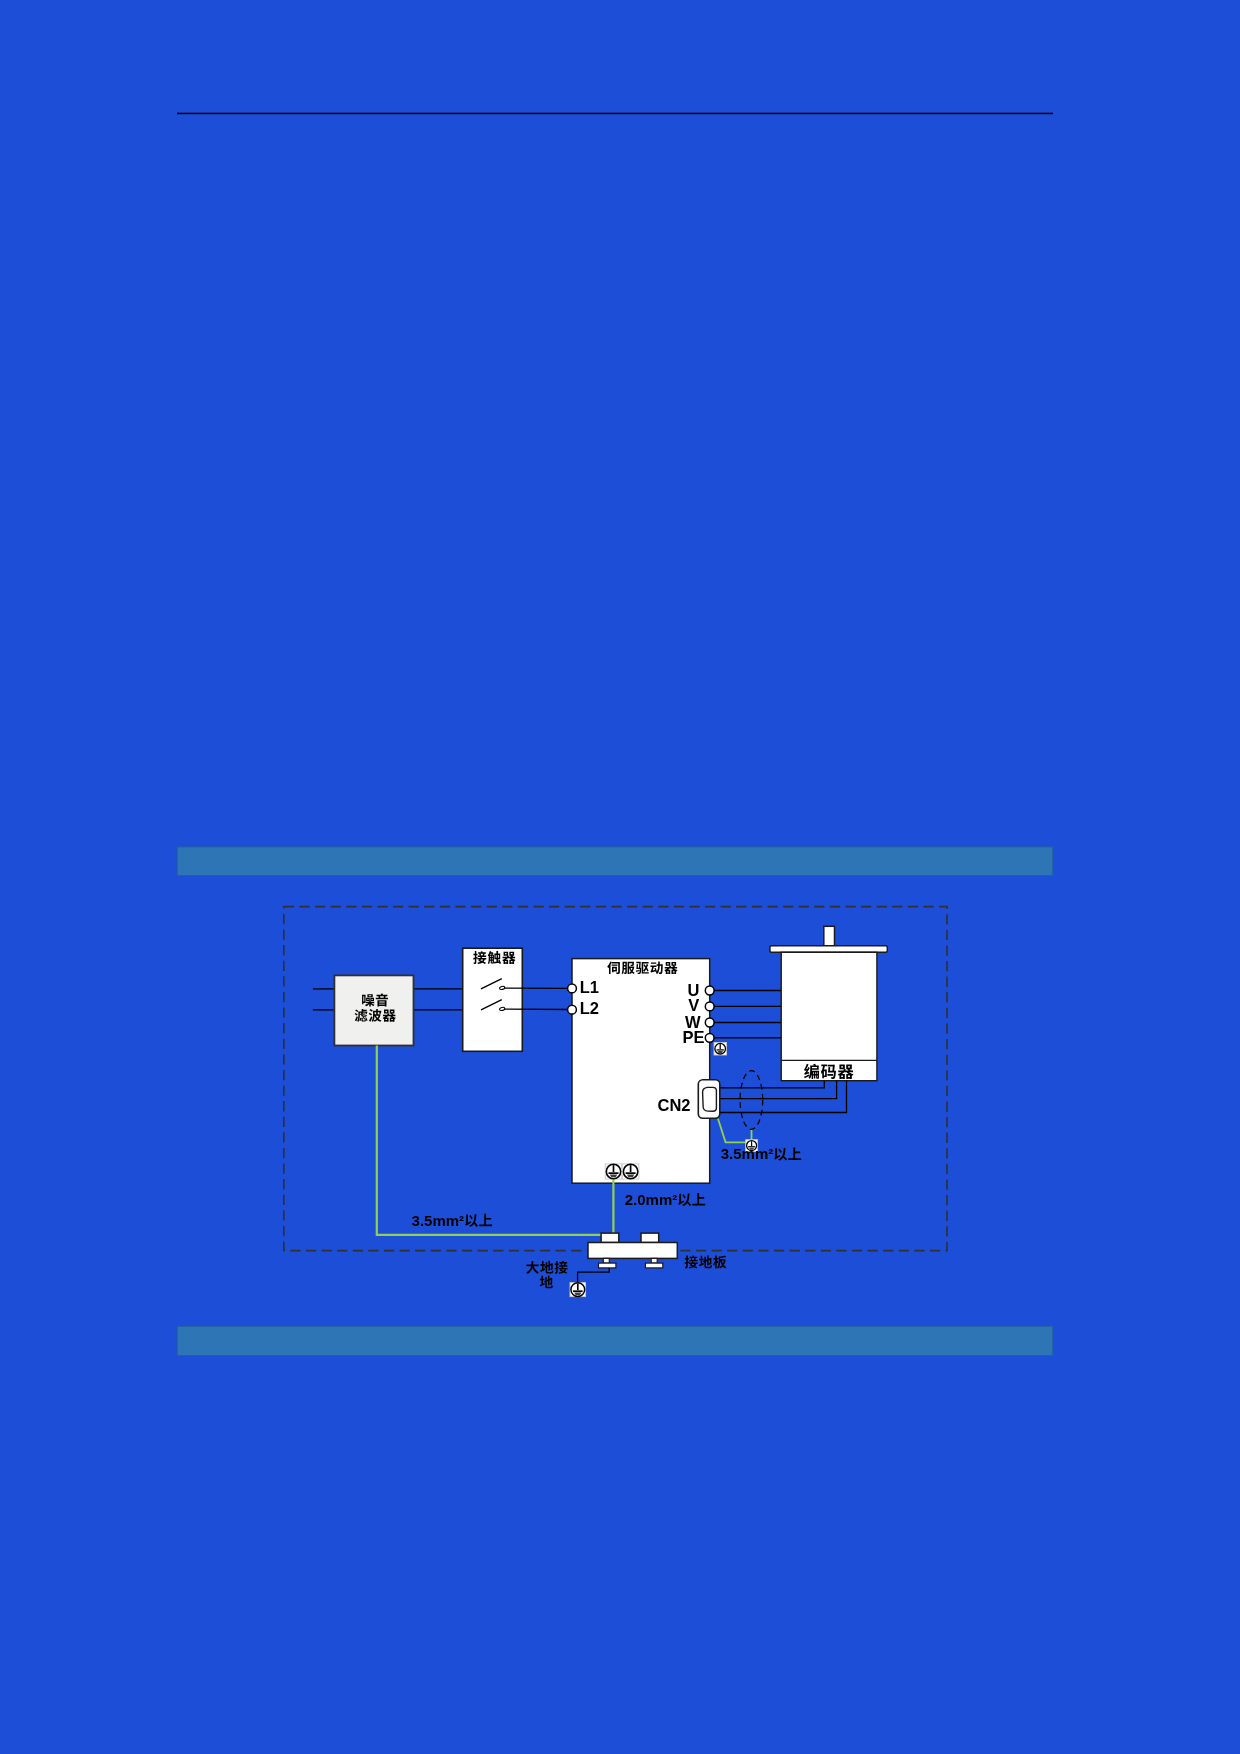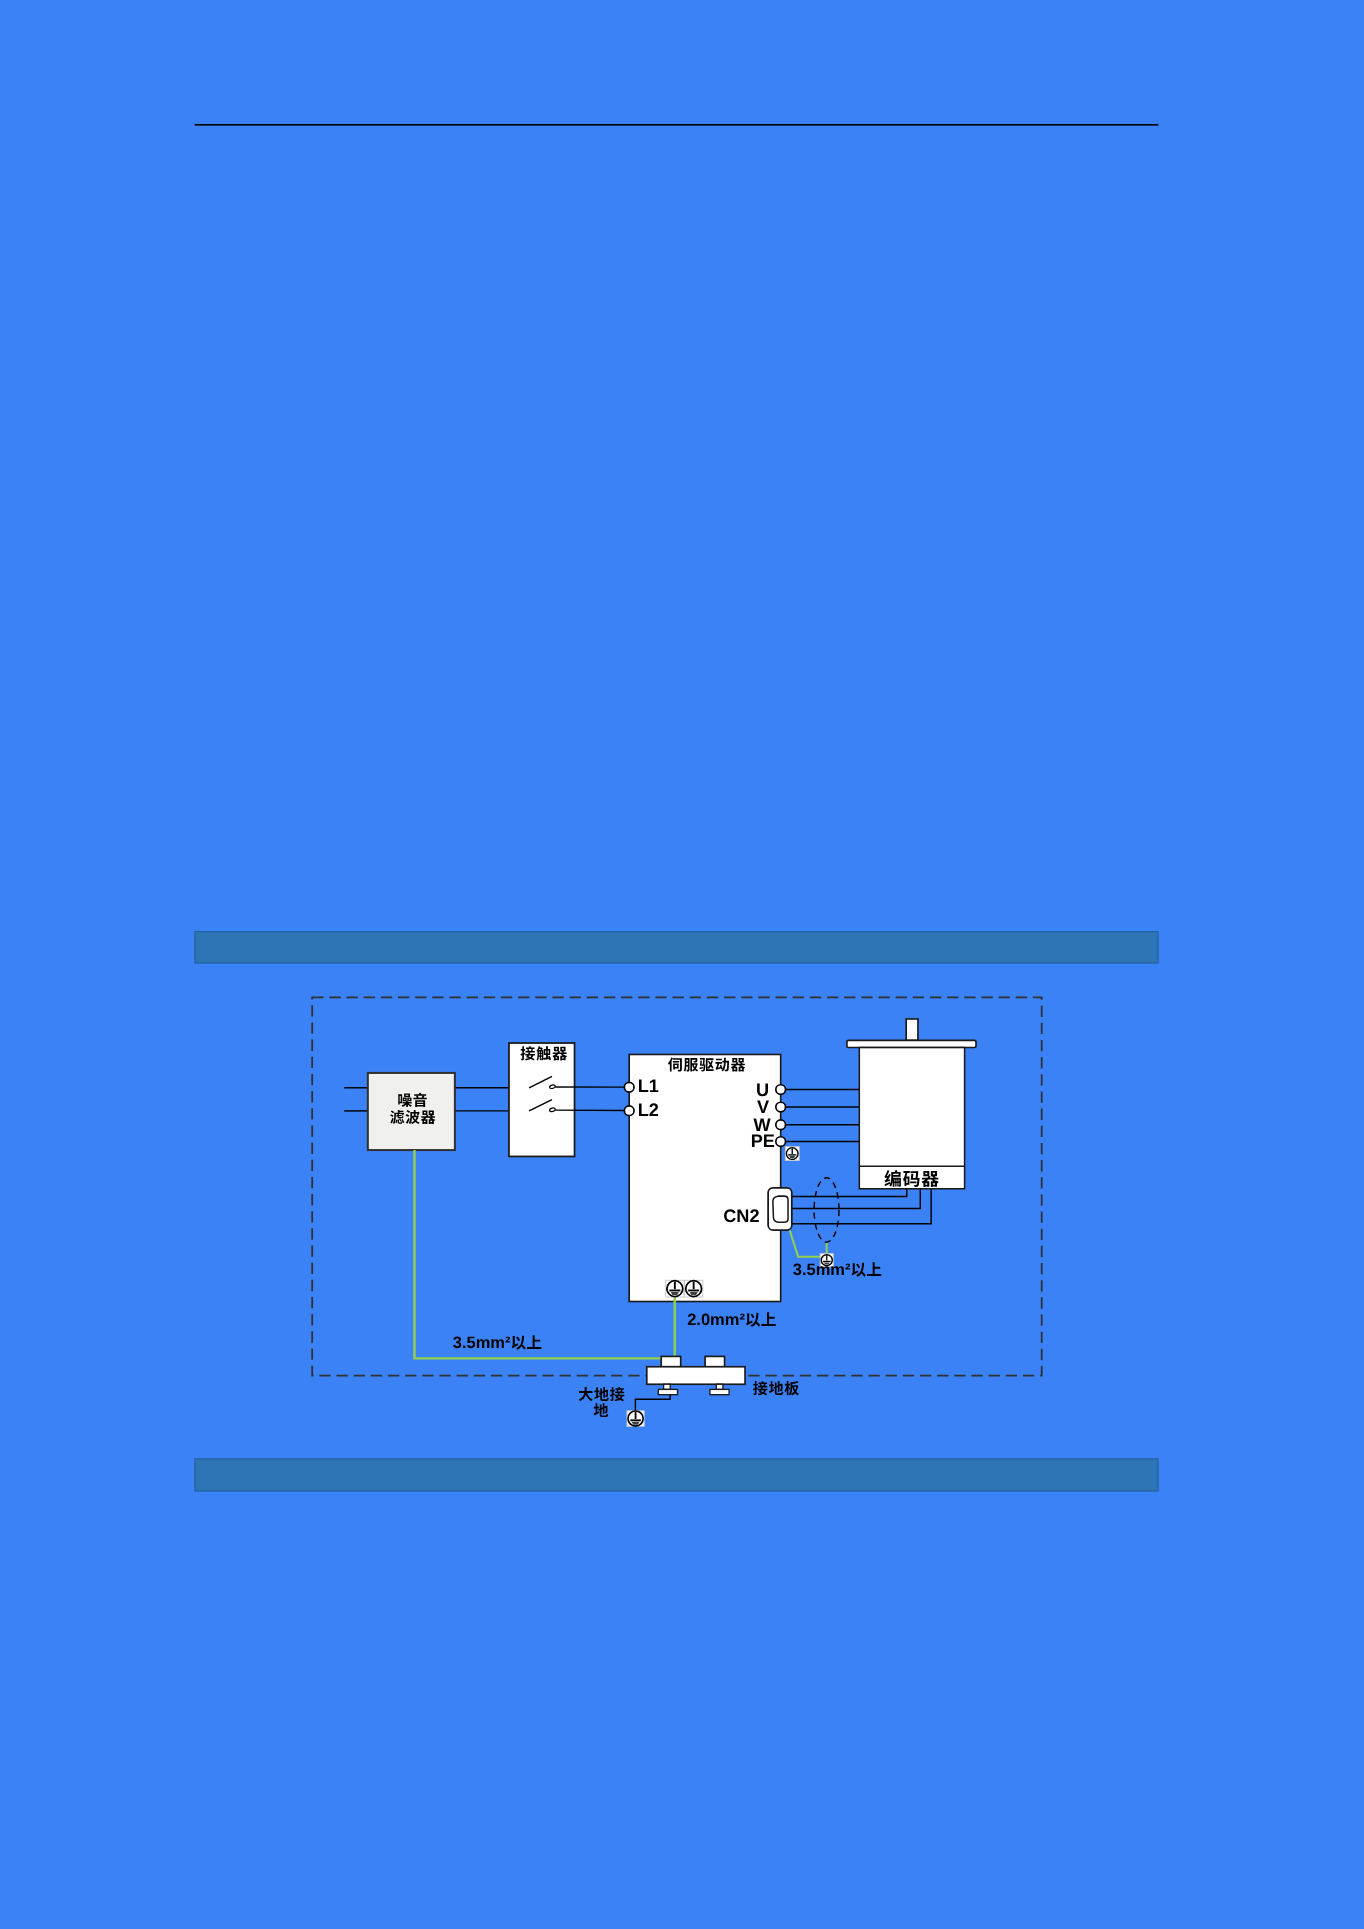--- a/index.html
+++ b/index.html
@@ -1,15 +1,15 @@
 <!DOCTYPE html>
 <html><head><meta charset="utf-8">
 <style>
 html,body{margin:0;padding:0;background:#fff;}
-.page{position:relative;width:1240px;height:1754px;background:#3b82f6;overflow:hidden;}
+.page{position:relative;width:1240px;height:1754px;background:#1d4ed8;overflow:hidden;}
 text{font-family:"Liberation Sans",sans-serif;fill:#000;}
 .b17{font-size:16.5px;font-weight:bold;}
 .b15{font-size:15px;font-weight:bold;}
 </style></head>
 <body>
 <div class="page">
 <svg width="1240" height="1754" viewBox="0 0 1240 1754">
 <defs>
 <path id="g566a" d="M124 764H321V157H124V272H226V649H124ZM63 764H158V76H63ZM556 729V663H738V729ZM454 812H847V579H454ZM453 463V389H535V463ZM363 545H629V307H363ZM760 463V389H846V463ZM669 545H943V307H669ZM350 247H959V150H350ZM592 312H707V-91H592ZM581 198 674 163Q638 111 587 65Q536 18 476 -18Q415 -54 350 -75Q337 -54 316 -27Q294 1 276 18Q338 34 396 61Q454 89 503 124Q551 158 581 198ZM725 186Q752 152 792 121Q833 89 881 64Q929 40 979 24Q967 14 952 -2Q938 -18 925 -35Q912 -53 903 -67Q853 -45 803 -11Q754 23 713 66Q671 109 642 155Z"></path>
 <path id="g97f3" d="M106 769H905V663H106ZM50 540H951V433H50ZM252 205H751V114H252ZM253 43H752V-57H253ZM174 371H837V-90H711V272H295V-91H174ZM654 671 788 643Q776 616 764 590Q751 565 740 542Q728 520 718 501L603 528Q612 548 622 574Q631 599 640 624Q649 650 654 671ZM229 644 348 667Q367 637 382 600Q397 563 402 535L277 507Q273 535 259 574Q246 613 229 644ZM413 841 538 861Q556 834 569 800Q583 767 588 741L457 717Q454 743 441 778Q428 814 413 841Z"></path>

